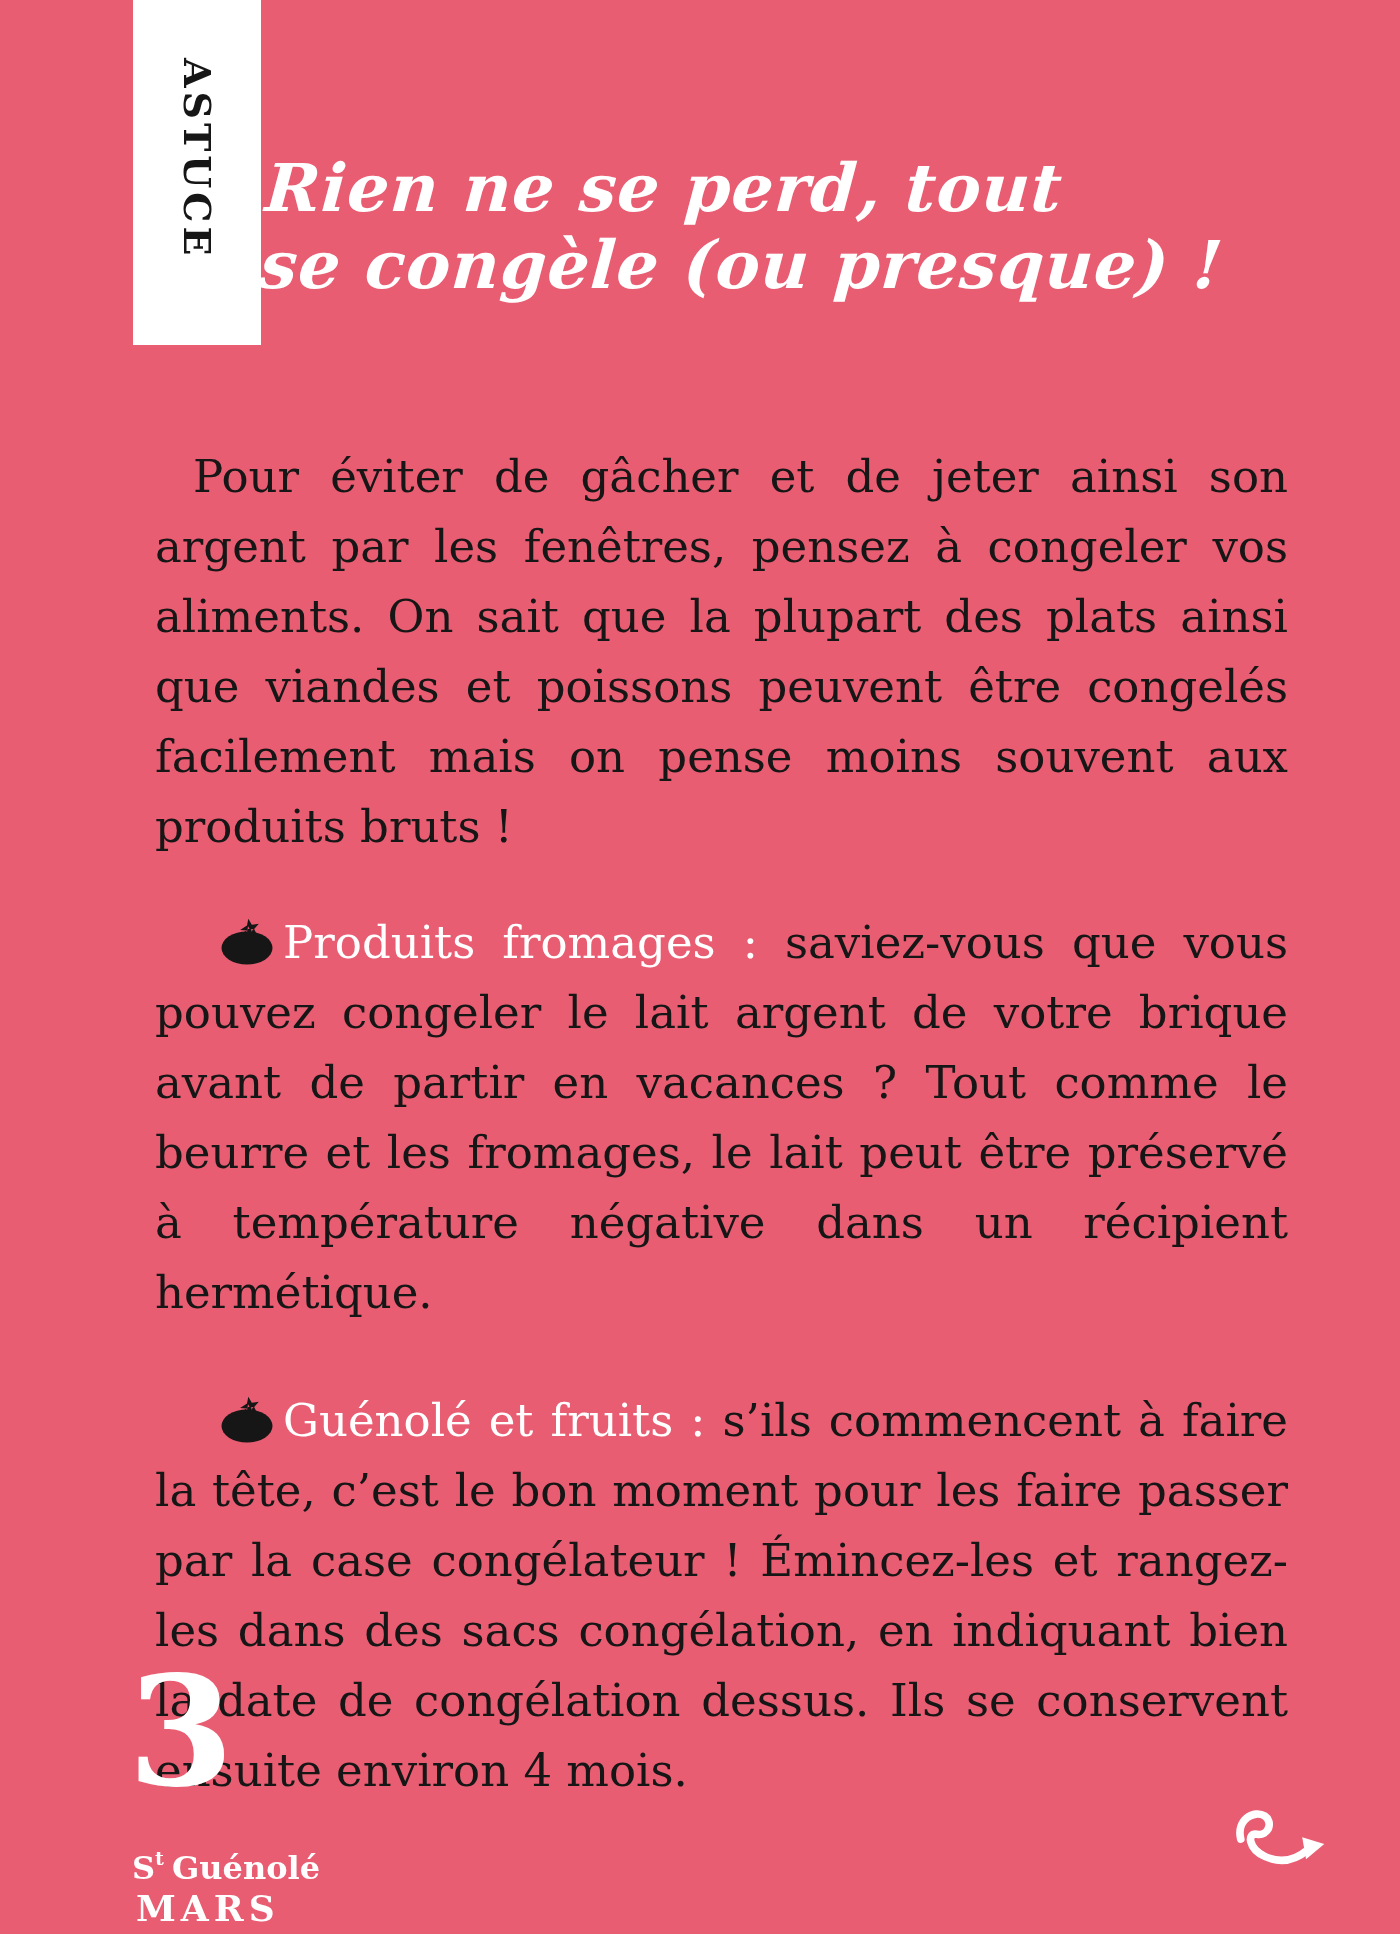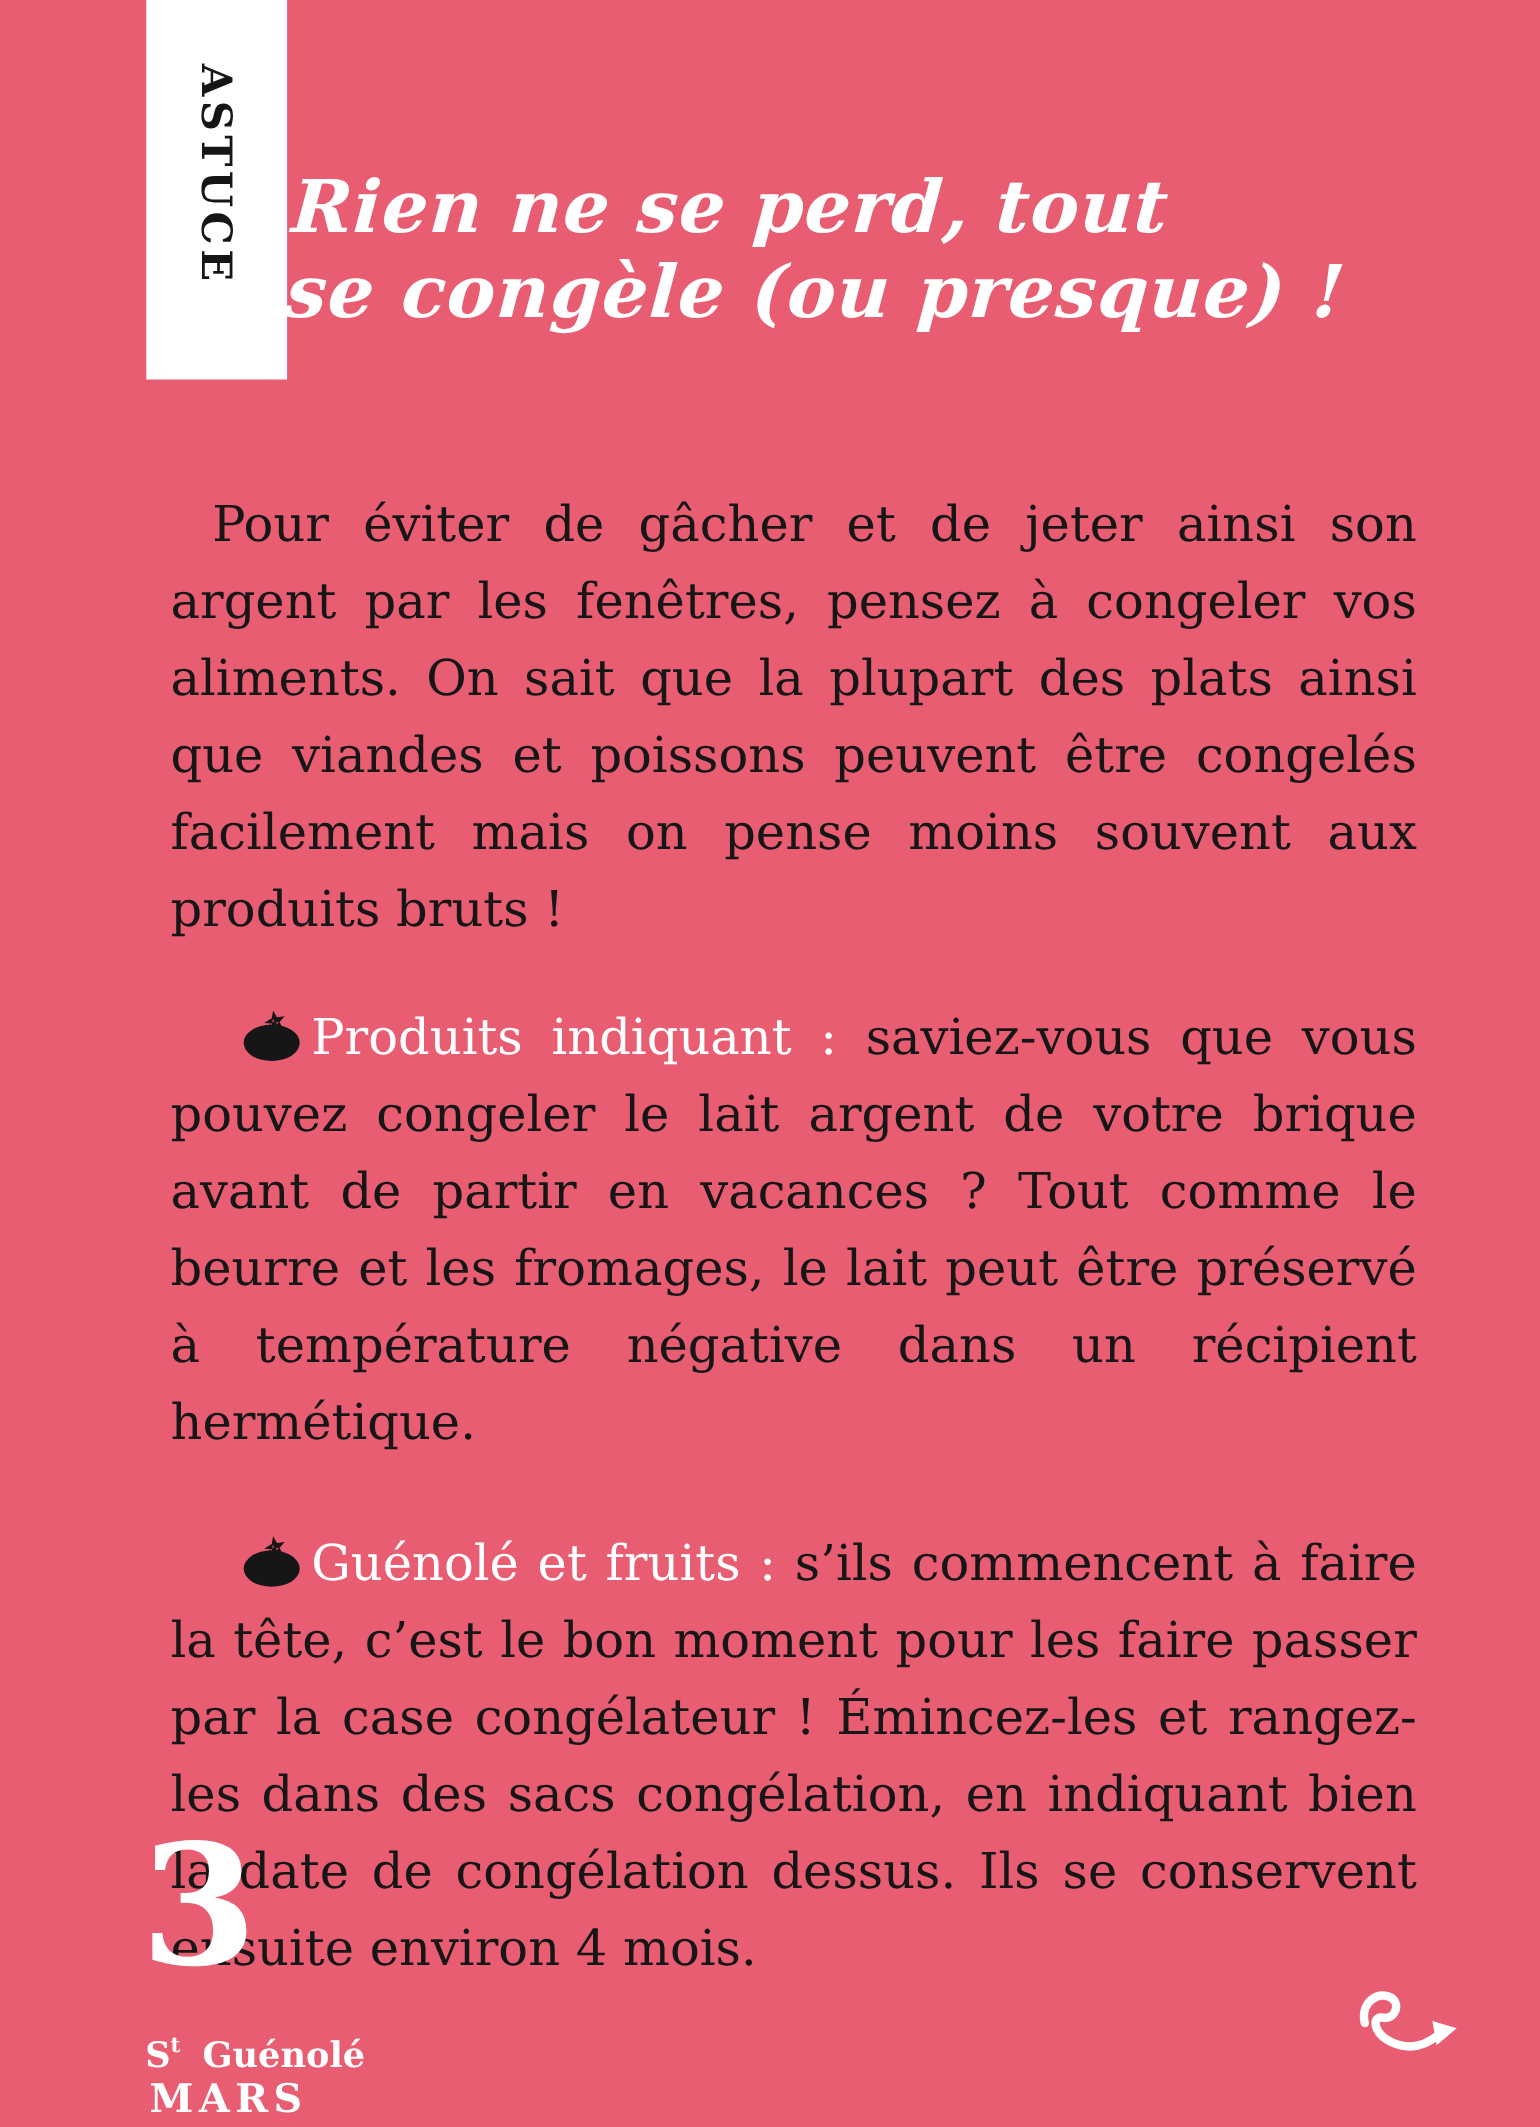--- a/index.html
+++ b/index.html
@@ -113,21 +113,21 @@
     top: 1840px;
     color: #FFFFFF;
     font-weight: bold;
     font-size: 32px;
     line-height: 38px;
   }
   .saint .sup {
     font-size: 60%;
     vertical-align: 14px;
   }
-  .saint .name { margin-left: 20px; }
+  .saint .name { margin-left: 8px; }
 
   
   .arrow {
     position: absolute;
     left: 1235px;
     top: 1808px;
     width: 96px;
     height: 66px;
   }
   .arrow svg { display: block; width: 100%; height: 100%; }
@@ -147,21 +147,21 @@
   </div>
 
   <div class="body-copy">
 
     <p class="first"><span>Pour éviter de gâcher et de jeter ainsi son argent par les fenêtres, pensez à congeler vos aliments. On sait que la plupart des plats ainsi que viandes et poissons peuvent être congelés facilement mais on pense moins souvent aux produits bruts !</span></p>
 
     <p class="bullet"><span class="tomato"><svg viewBox="0 0 52 46" xmlns="http://www.w3.org/2000/svg">
             <path fill="#161616" fill-rule="evenodd" d="M27.3 0.2 L30.8 6.2 L37.8 5.3 L33.2 10.6 L36.2 17 L29.7 14.1 L24.6 19 L25.3 12 L19.1 11.4 L26 7.1 Z M27 7.8 L29 11 L32.5 10.6 L30.2 13.2 L31.7 16.4 L28.4 14.9 L25.9 17.4 L26.2 13.9 L23.1 13.6 L26.5 11.5 Z"></path>
             <circle fill="#161616" cx="28.3" cy="12.4" r="2.2"></circle>
             <ellipse fill="#161616" cx="26" cy="29.5" rx="25.5" ry="16.5"></ellipse>
-          </svg></span><span class="lead">Produits indiquant :</span><span> saviez-vous que vous pouvez congeler le lait argent de votre brique avant de partir en vacances ? Tout comme le beurre et les fromages, le lait peut être préservé à température négative dans un récipient hermétique.</span></p>
+          </svg></span><span class="lead">Produits fromages :</span><span> saviez-vous que vous pouvez congeler le lait argent de votre brique avant de partir en vacances ? Tout comme le beurre et les fromages, le lait peut être préservé à température négative dans un récipient hermétique.</span></p>
 
     <p class="bullet"><span class="tomato"><svg viewBox="0 0 52 46" xmlns="http://www.w3.org/2000/svg">
             <path fill="#161616" fill-rule="evenodd" d="M27.3 0.2 L30.8 6.2 L37.8 5.3 L33.2 10.6 L36.2 17 L29.7 14.1 L24.6 19 L25.3 12 L19.1 11.4 L26 7.1 Z M27 7.8 L29 11 L32.5 10.6 L30.2 13.2 L31.7 16.4 L28.4 14.9 L25.9 17.4 L26.2 13.9 L23.1 13.6 L26.5 11.5 Z"></path>
             <circle fill="#161616" cx="28.3" cy="12.4" r="2.2"></circle>
             <ellipse fill="#161616" cx="26" cy="29.5" rx="25.5" ry="16.5"></ellipse>
           </svg></span><span class="lead">Guénolé et fruits :</span><span> s’ils commencent à faire la tête, c’est le bon moment pour les faire passer par la case congélateur ! Émincez-les et rangez-les dans des sacs congélation, en indiquant bien la date de congélation dessus. Ils se conservent ensuite environ 4 mois.</span></p>
 
   </div>
 
   <div class="day-number">3</div>

